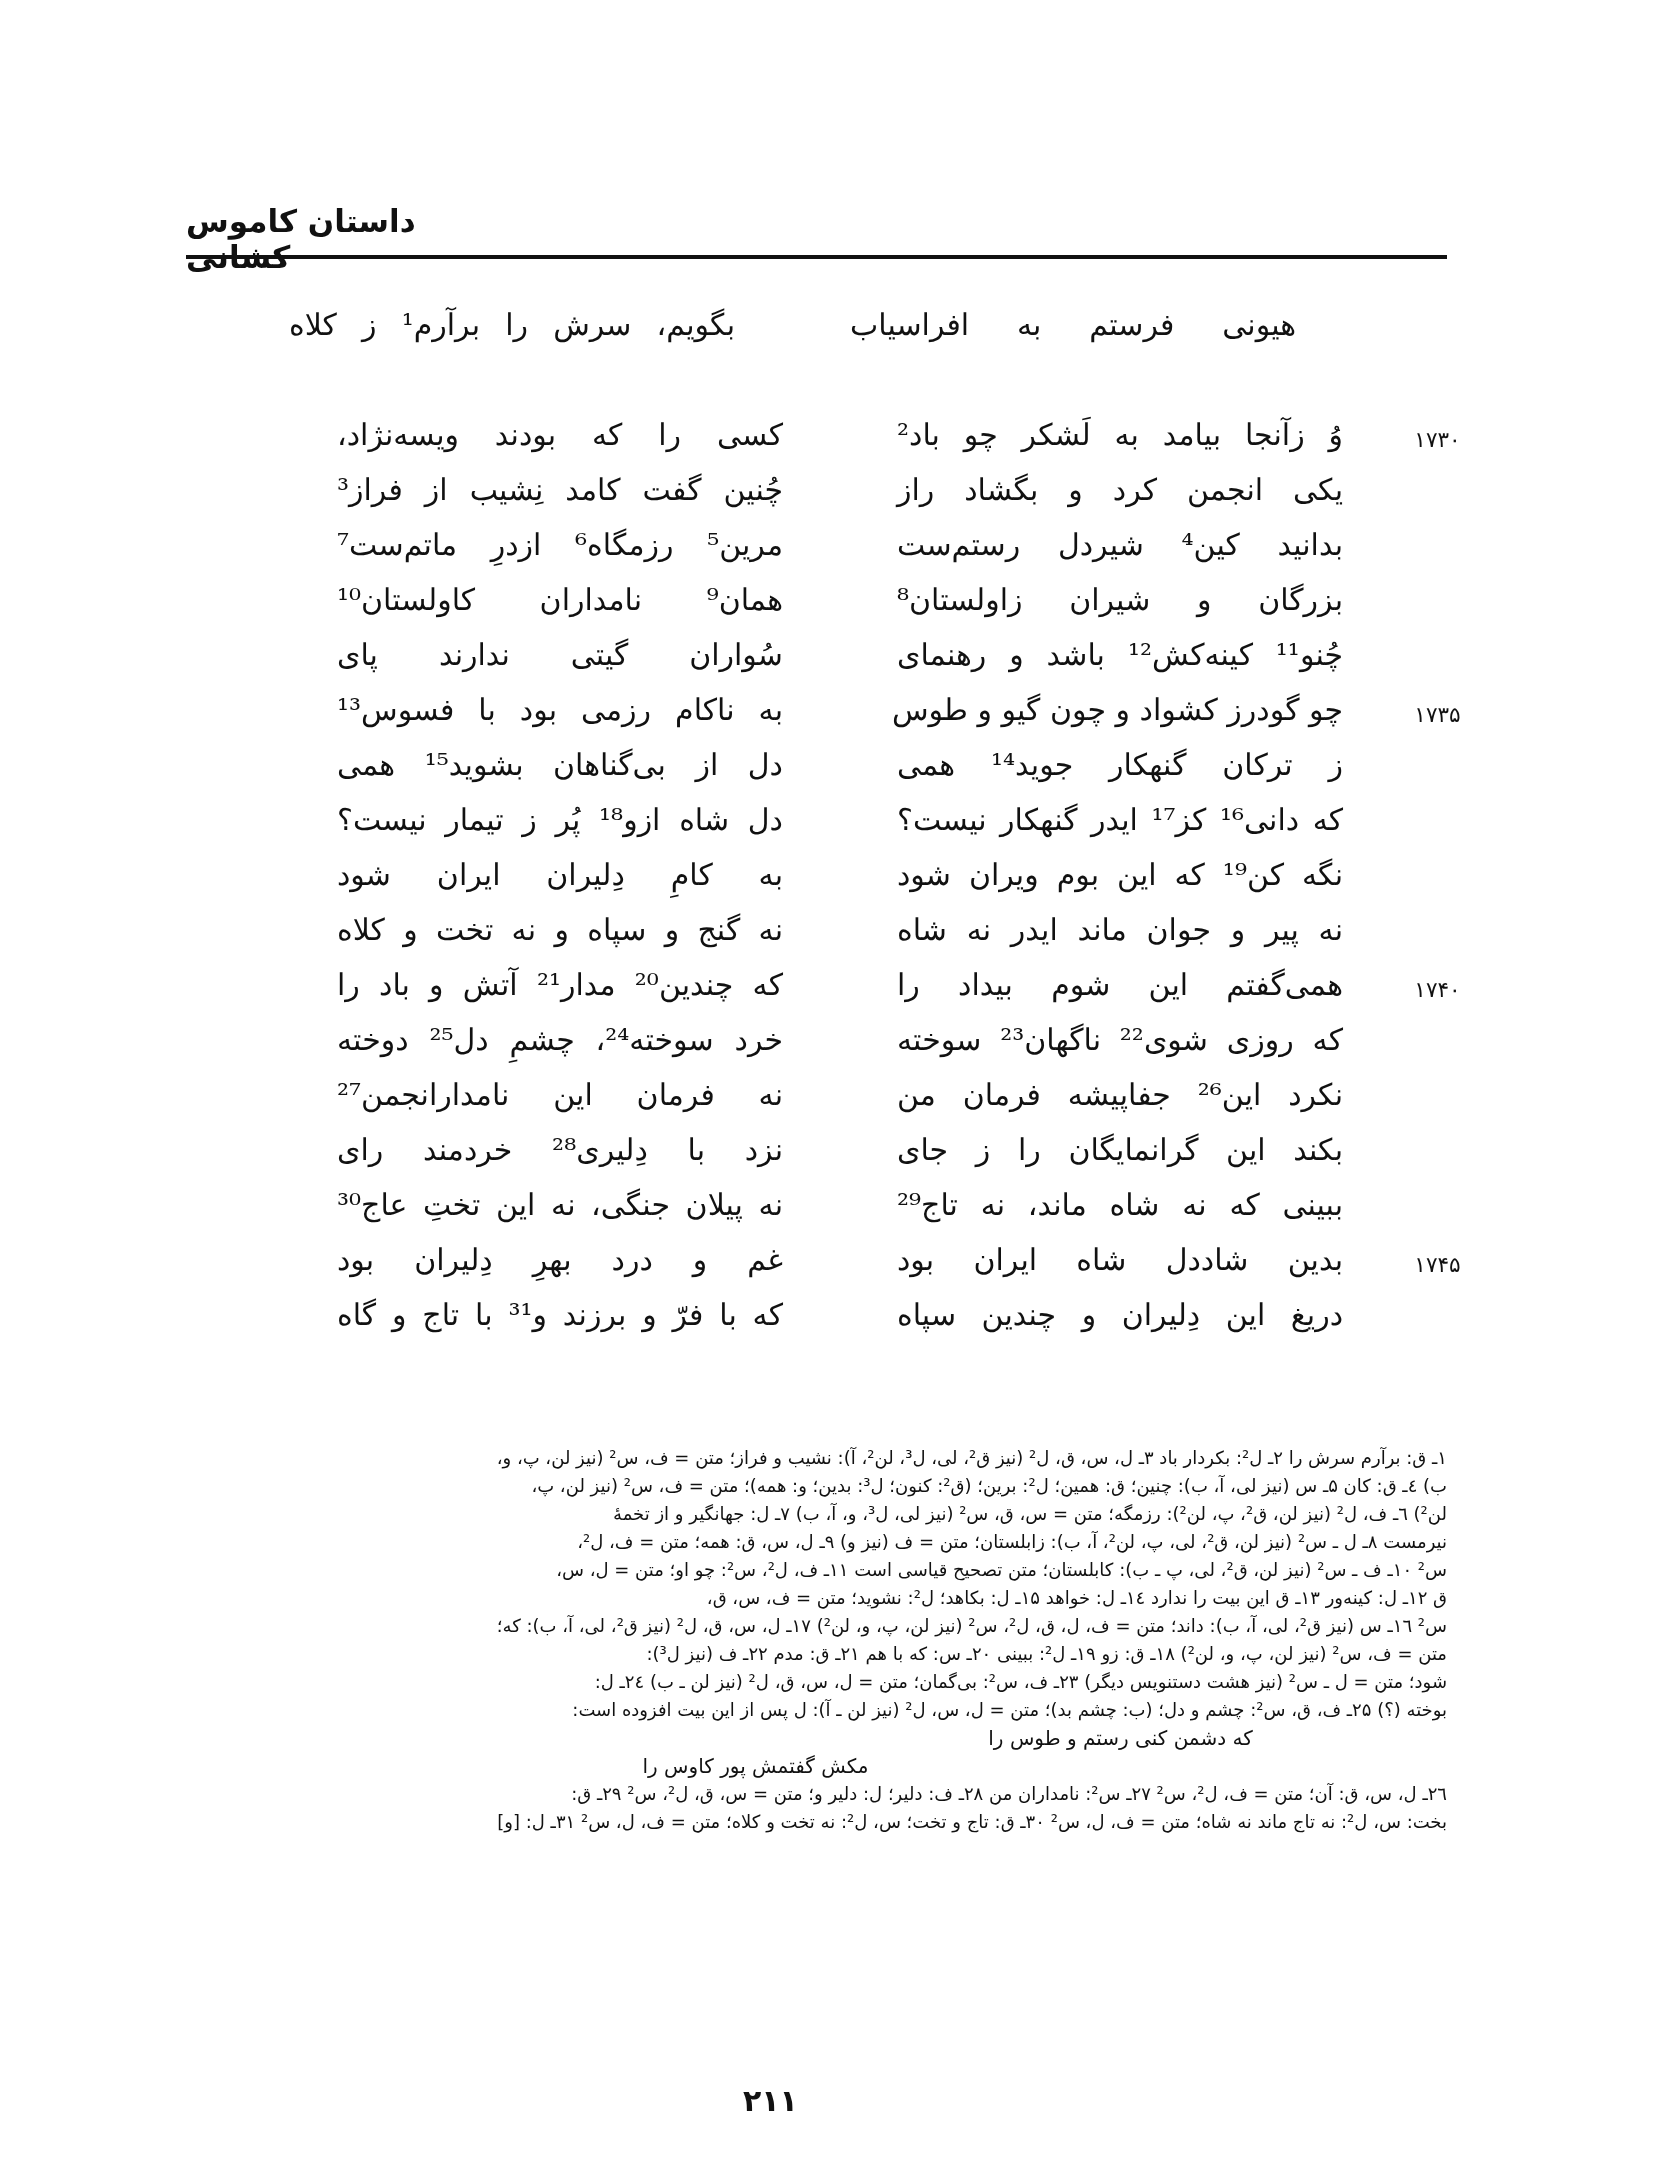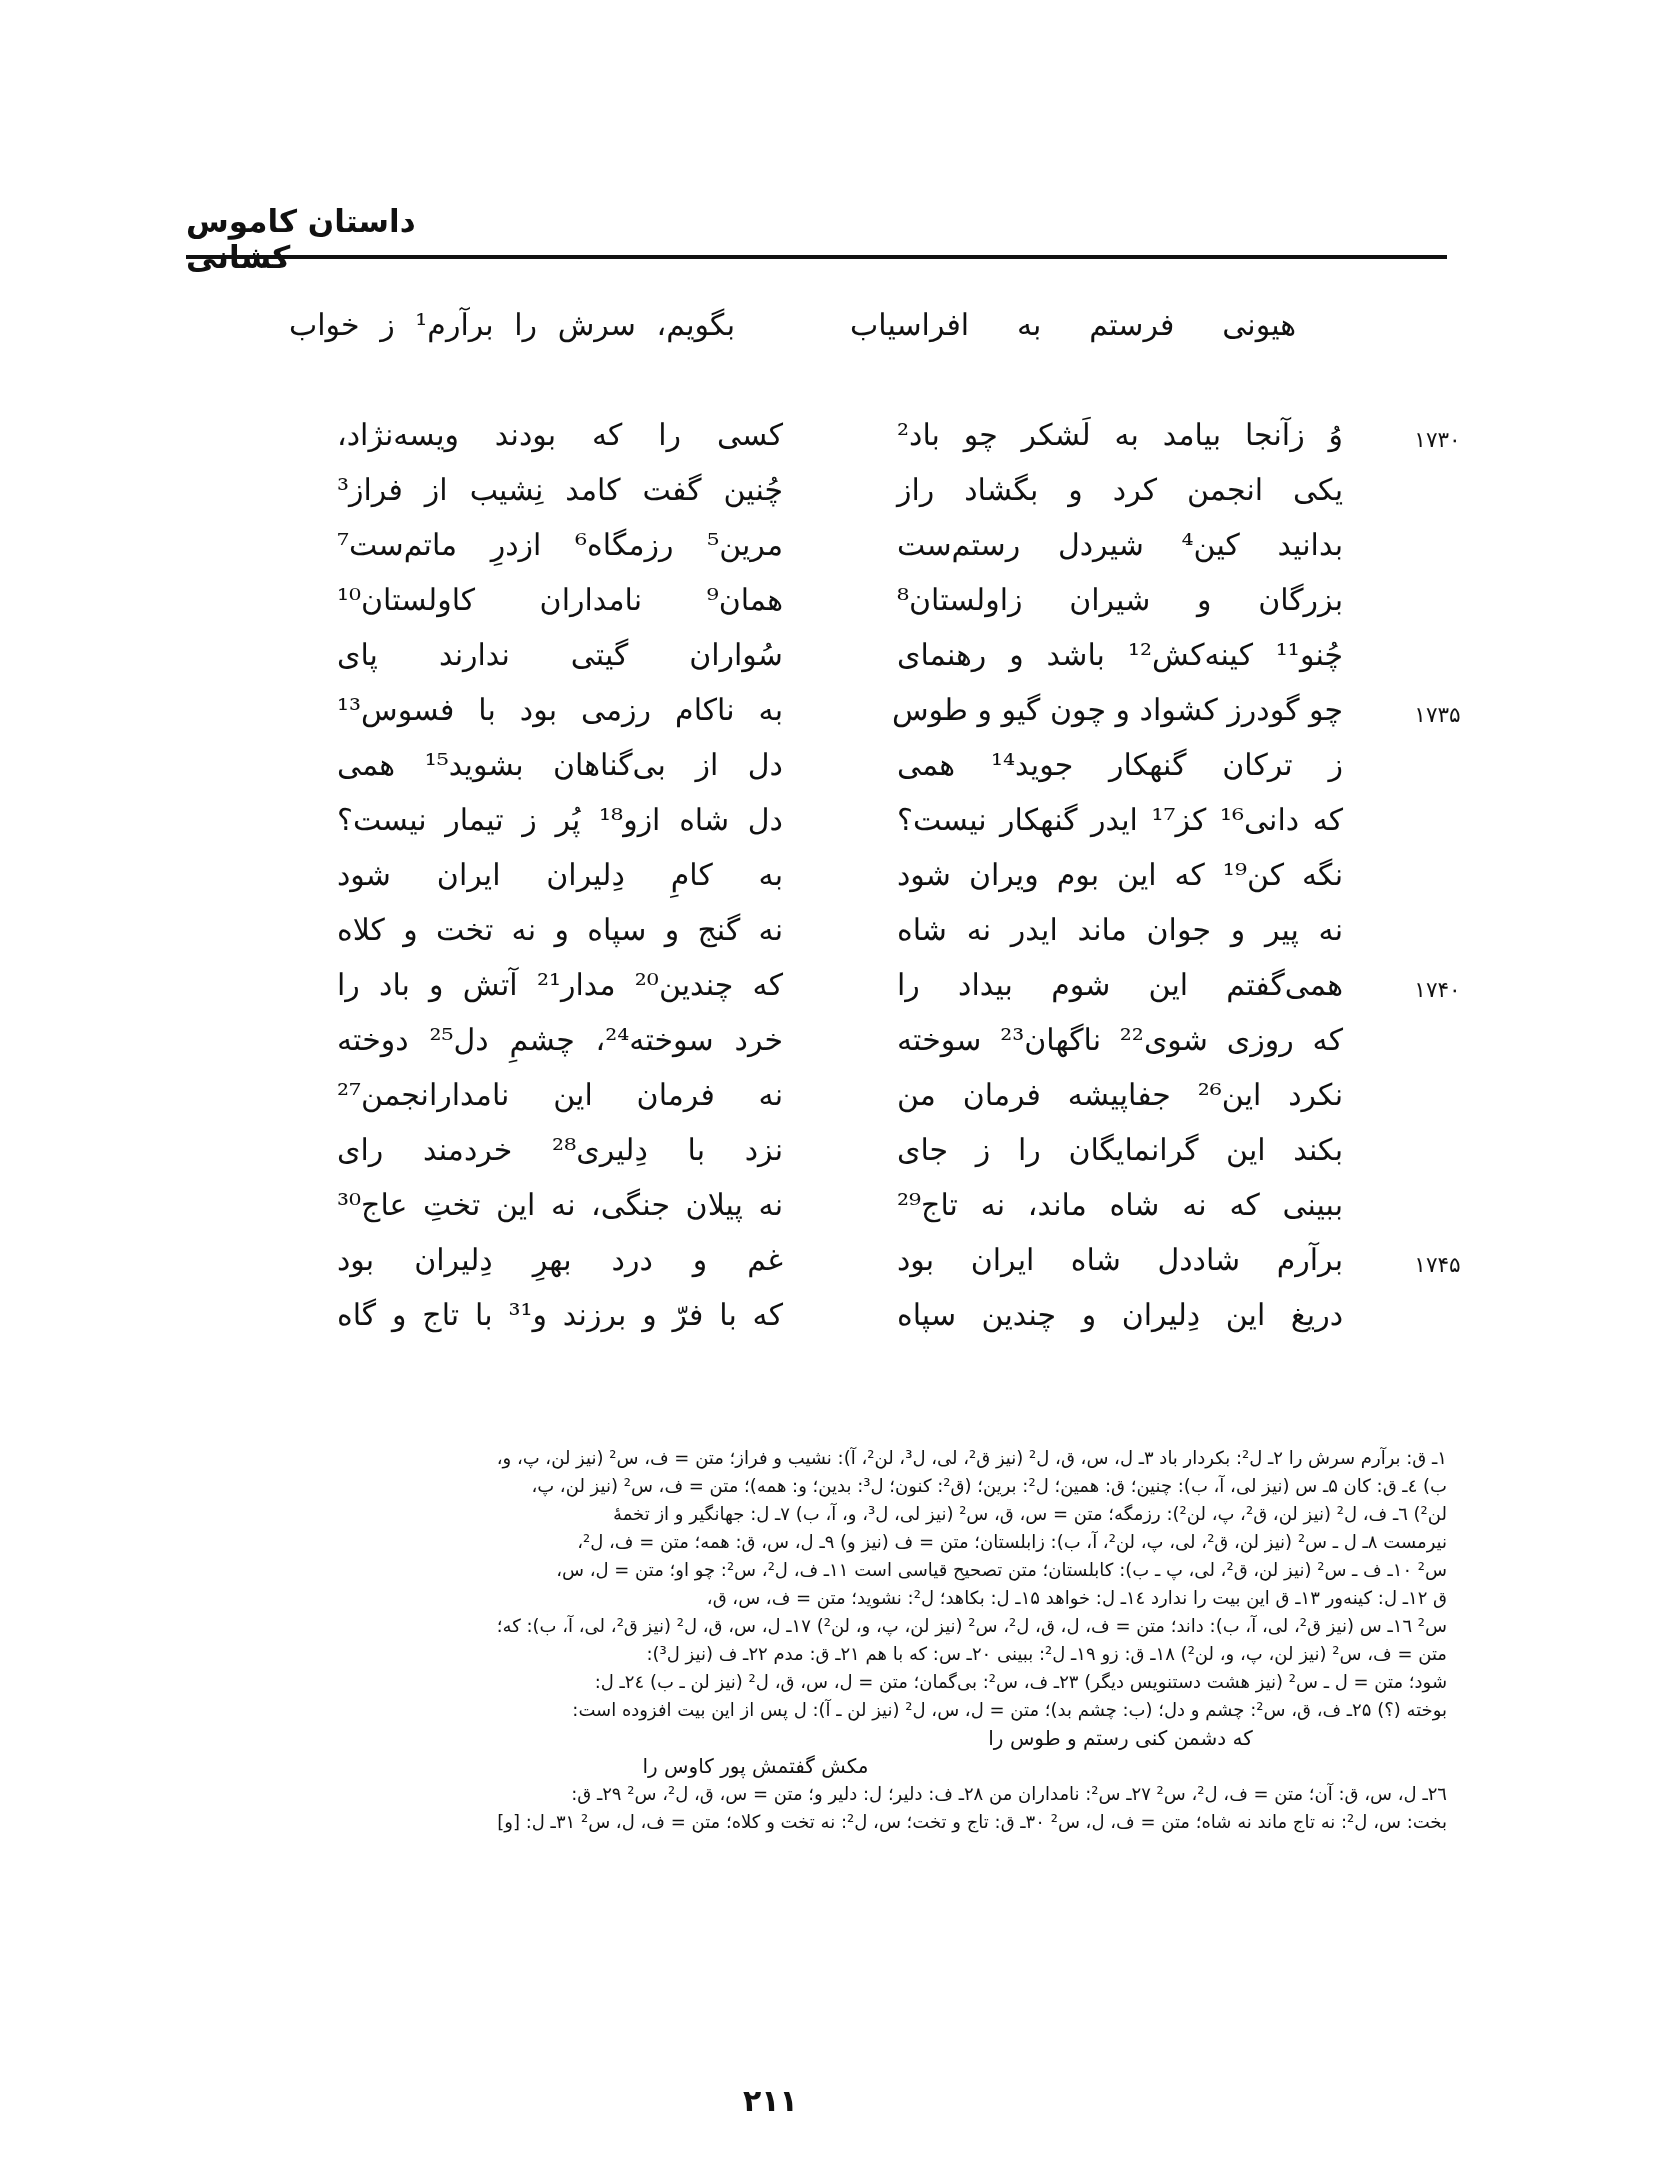--- a/index.html
+++ b/index.html
@@ -46,21 +46,21 @@
     }
   </style>
 </head>
 <body>
 
 <div class="header-title">داستان کاموس کشانی</div>
 <div class="header-rule"></div>
 
 <div class="first-couplet">
   <div class="hemi-right">هیونی فرستم به افراسیاب</div>
-  <div class="hemi-left">بگویم، سرش را برآرم¹ ز خواب</div>
+  <div class="hemi-left">بگویم، سرش را برآرم¹ ز کلاه</div>
 </div>
 
 <div class="verses">
   <div class="verse-row">
       <div class="verse-num">۱۷۳۰</div>
       <div class="hemi-right">وُ زآنجا بیامد به لَشکر چو باد²</div>
       <div class="hemi-left">کسی را که بودند ویسه‌نژاد،</div>
     </div>
   <div class="verse-row">
       <div class="verse-num"></div>
@@ -127,21 +127,21 @@
       <div class="hemi-right">بکند این گرانمایگان را ز جای</div>
       <div class="hemi-left">نزد با دِلیری²⁸ خردمند رای</div>
     </div>
   <div class="verse-row">
       <div class="verse-num"></div>
       <div class="hemi-right">ببینی که نه شاه ماند، نه تاج²⁹</div>
       <div class="hemi-left">نه پیلان جنگی، نه این تختِ عاج³⁰</div>
     </div>
   <div class="verse-row">
       <div class="verse-num">۱۷۴۵</div>
-      <div class="hemi-right">برآرم شاددل شاه ایران بود</div>
+      <div class="hemi-right">بدین شاددل شاه ایران بود</div>
       <div class="hemi-left">غم و درد بهرِ دِلیران بود</div>
     </div>
   <div class="verse-row">
       <div class="verse-num"></div>
       <div class="hemi-right">دریغ این دِلیران و چندین سپاه</div>
       <div class="hemi-left">که با فرّ و برزند و³¹ با تاج و گاه</div>
     </div>
 </div>
 
 <div class="footnotes">

